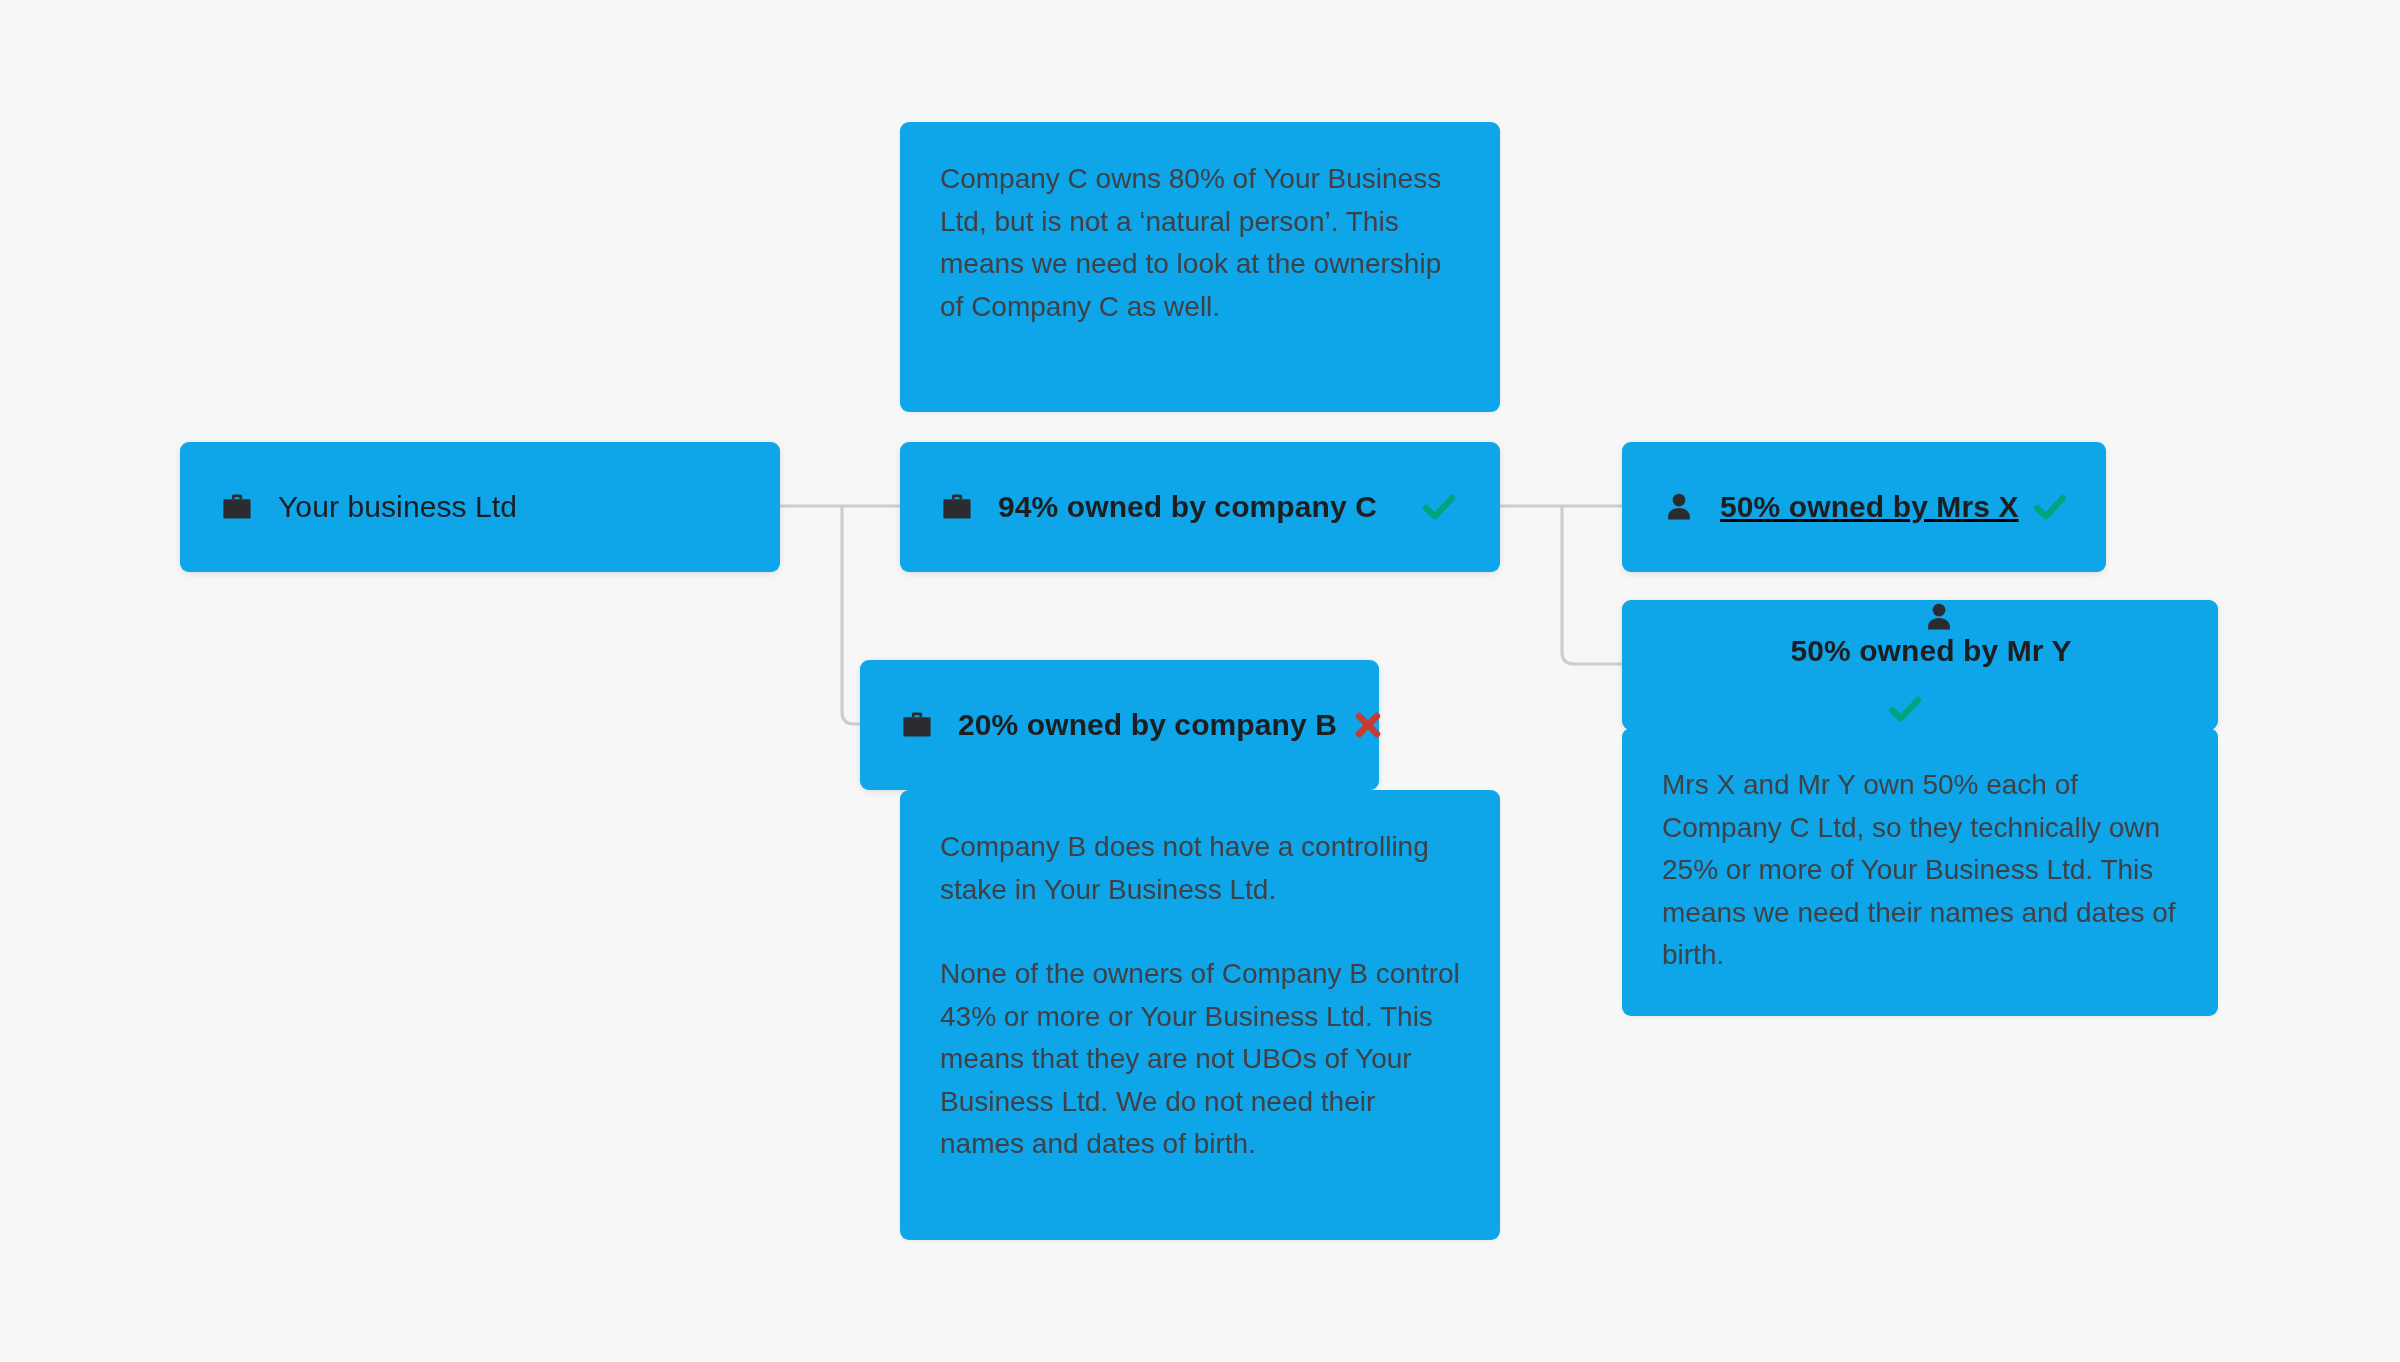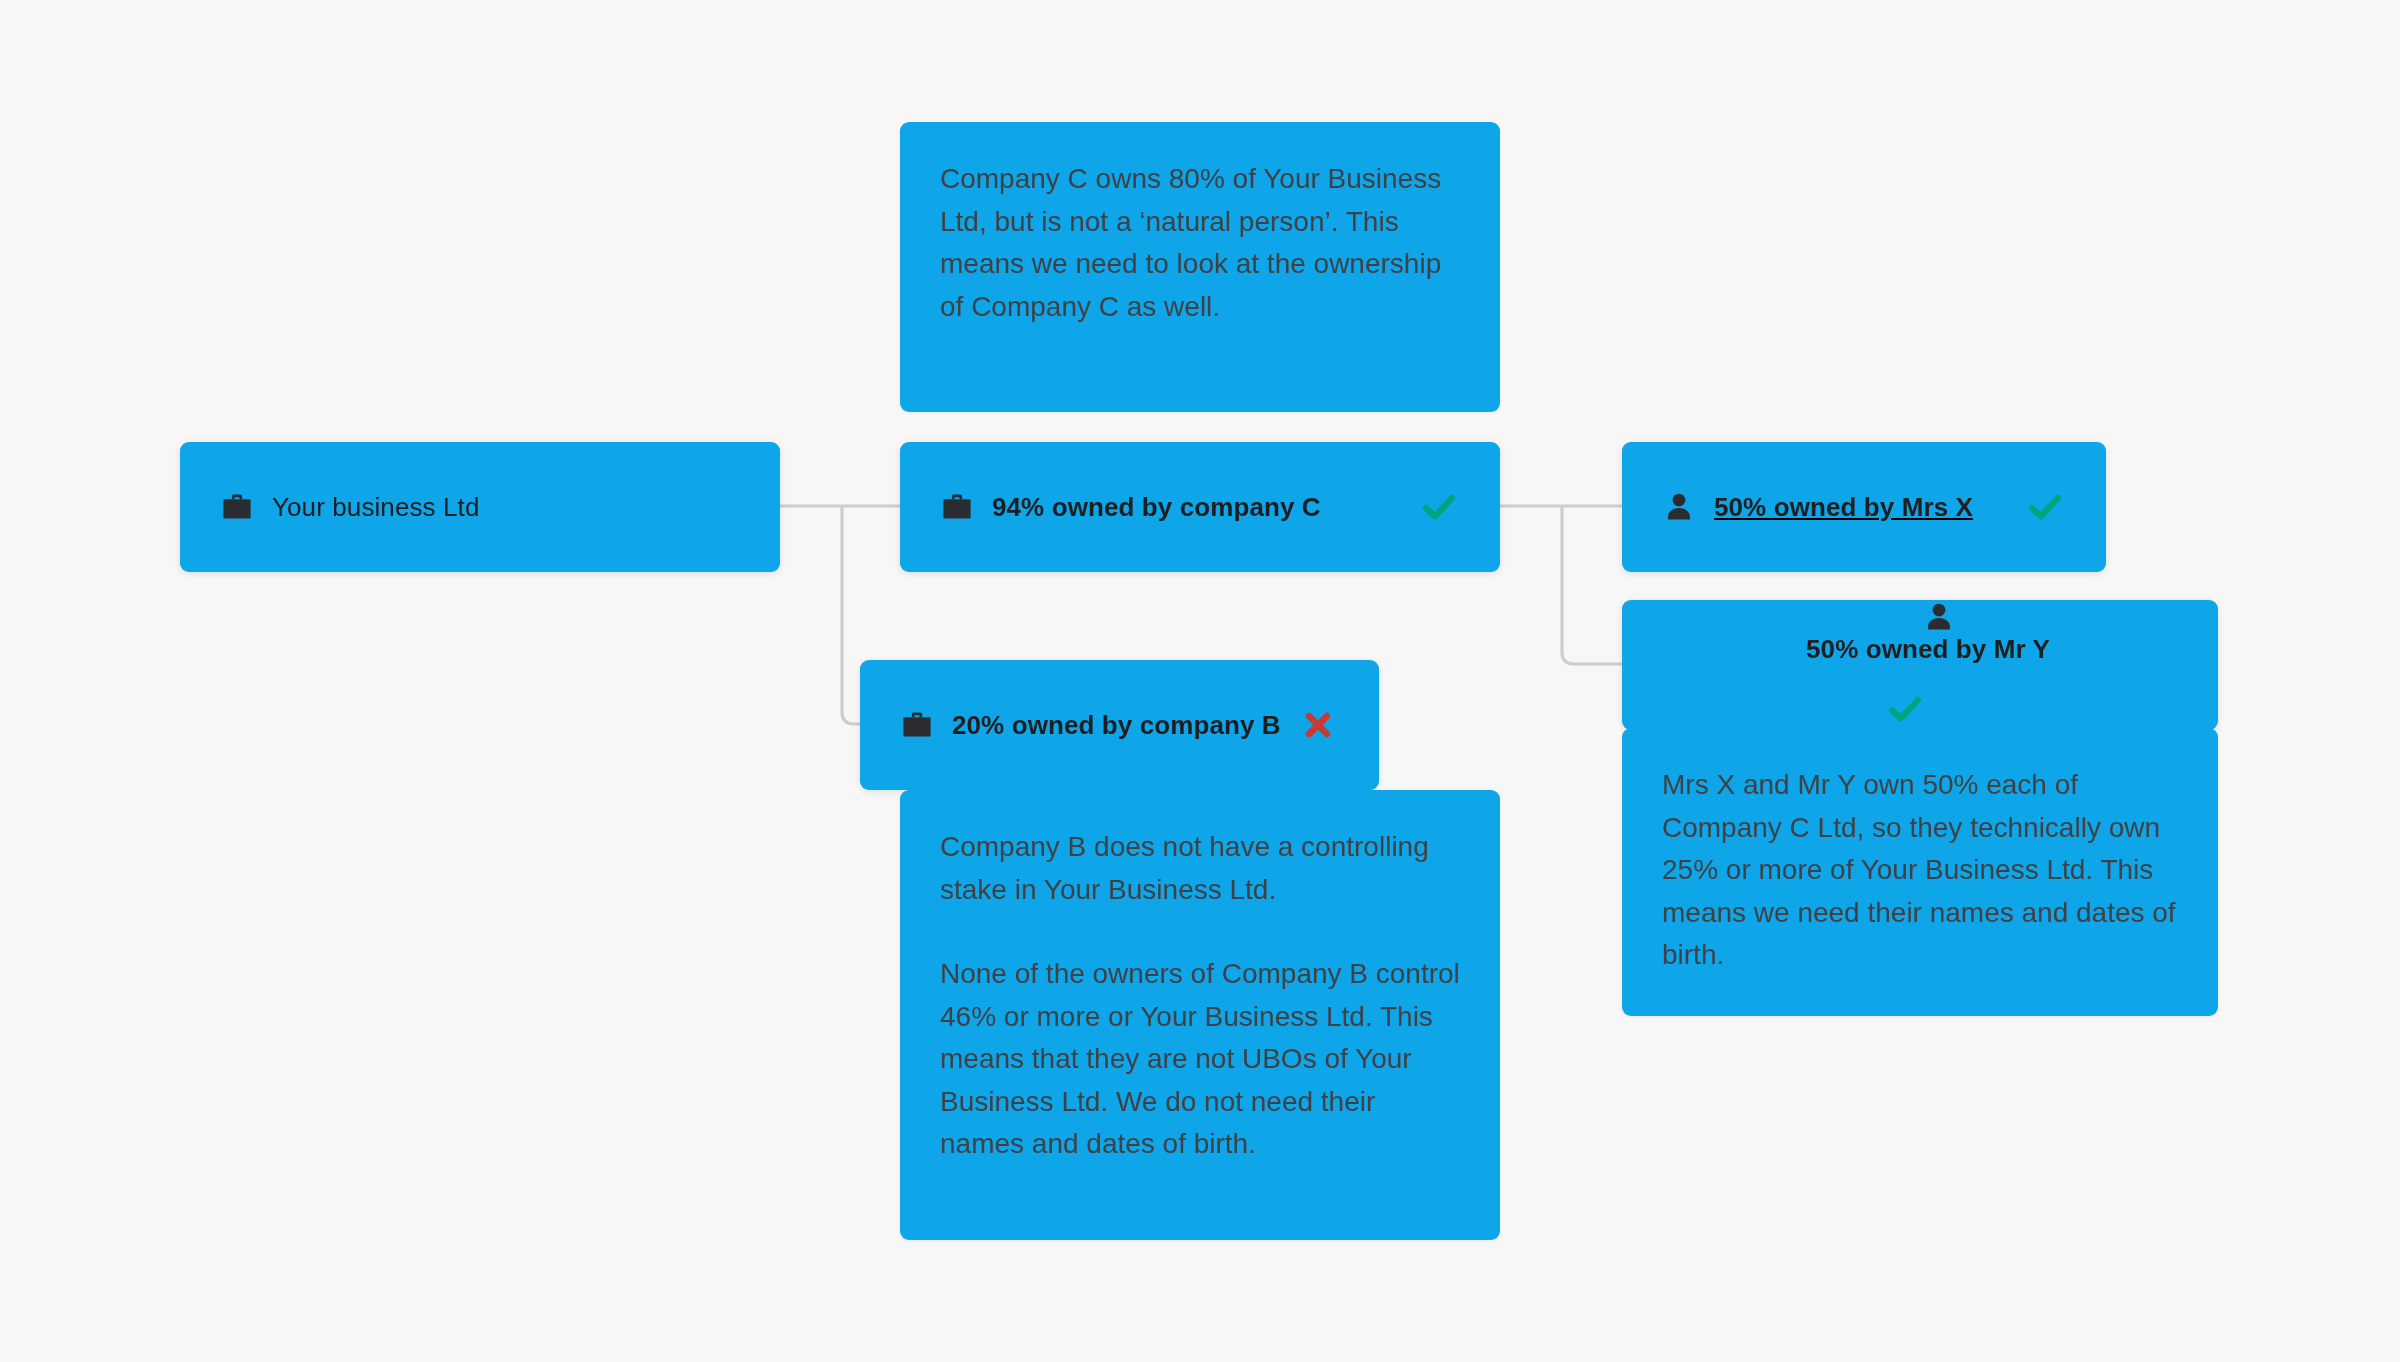--- a/index.html
+++ b/index.html
@@ -51,22 +51,22 @@
     flex: 0 0 auto;
     width: 38px;
     margin-left: 38px;
     display: flex;
     align-items: center;
     justify-content: center;
     color: #2b2c30;
   }
   .node-label {
     flex: 1 1 auto;
-    margin-left: 16px;
-    font-size: 26px;
+    margin-left: 22px;
+    font-size: 30px;
     color: #1d1e20;
     letter-spacing: 0.1px;
     white-space: nowrap;
   }
   .node-label.bold {
     font-weight: bold;
   }
   .node-status {
     flex: 0 0 auto;
     width: 62px;
@@ -151,21 +151,21 @@
     <span class="node-status">
       <svg width="38" height="38" viewBox="0 0 24 24" aria-hidden="true">
         <path fill="none" stroke="#c63c35" stroke-width="4.2" stroke-linecap="round" stroke-linejoin="round" d="M6.4 6.4 L17.6 17.6 M17.6 6.4 L6.4 17.6"></path>
       </svg>
     </span>
   </div>
 
   <div class="card note" style="left:900px; top:790px; width:600px; height:450px;">
     <div class="note-body">
       <p>Company B does not have a controlling stake in Your Business Ltd.</p>
-      <p>None of the owners of Company B control 46% or more or Your Business Ltd. This means that they are not UBOs of Your Business Ltd. We do not need their names and dates of birth.</p>
+      <p>None of the owners of Company B control 43% or more or Your Business Ltd. This means that they are not UBOs of Your Business Ltd. We do not need their names and dates of birth.</p>
     </div>
   </div>
 
   <div class="card node" style="left:1622px; top:442px; width:484px; height:130px;text-decoration:underline;">
     <span class="node-icon">
       <svg width="34" height="34" viewBox="0 0 24 24" aria-hidden="true">
         <circle fill="currentColor" cx="12" cy="7.1" r="4.5"></circle>
         <path fill="currentColor" d="M12 12.7c-4.5 0-7.7 2.7-7.7 6.1v2.1h15.4v-2.1c0-3.4-3.2-6.1-7.7-6.1z"></path>
       </svg>
     </span>

